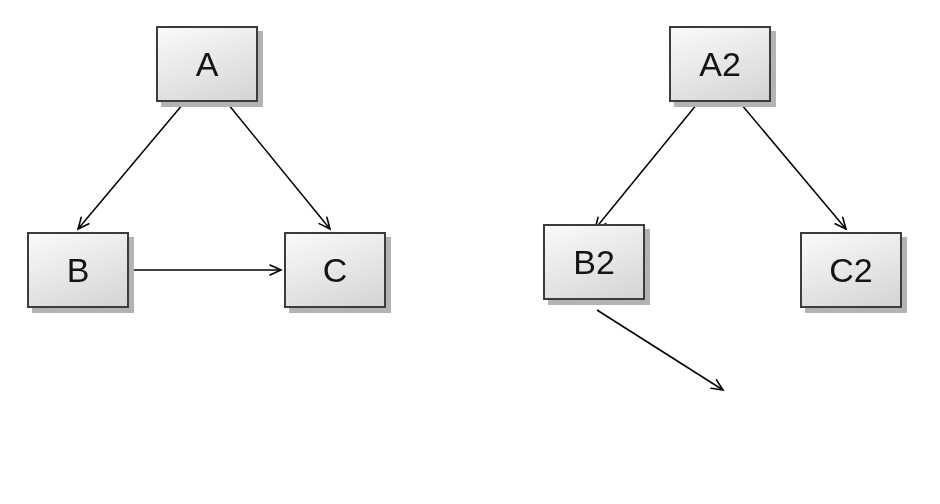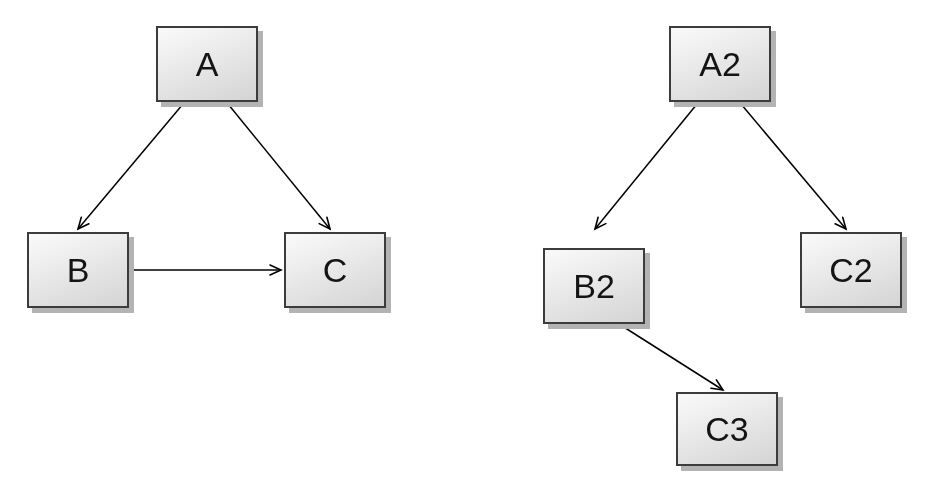--- a/index.html
+++ b/index.html
@@ -37,21 +37,21 @@
     font-size: 34px;
     line-height: 1;
     user-select: none;
   }
   
   .node-a  { left: 156px; top: 26px;  }
   .node-b  { left: 27px;  top: 232px; }
   .node-c  { left: 284px; top: 232px; }
   
   .node-a2 { left: 669px; top: 26px; text-align: right;  }
-  .node-b2 { left: 543px; top: 248px; text-align: right; }
+  .node-b2 { left: 543px; top: 224px; text-align: right; }
   .node-c2 { left: 800px; top: 232px; align-items: center; }
   .node-c3 { left: 676px; top: 392px; height: 74px; }
 </style>
 </head>
 <body>
 
 <div class="canvas">
 
   <svg class="edges-layer" width="940" height="504" viewBox="0 0 940 504" xmlns="http://www.w3.org/2000/svg">
     <defs>
@@ -81,17 +81,14 @@
 
   <div class="node node-a2">
     <span>A2</span>
   </div>
   <div class="node node-b2">
     <span>B2</span>
   </div>
   <div class="node node-c2">
     <span>C2</span>
   </div>
-  <div class="node node-c3">
-    <span>C3</span>
-  </div>
 
 </div>
 
 </body></html>

